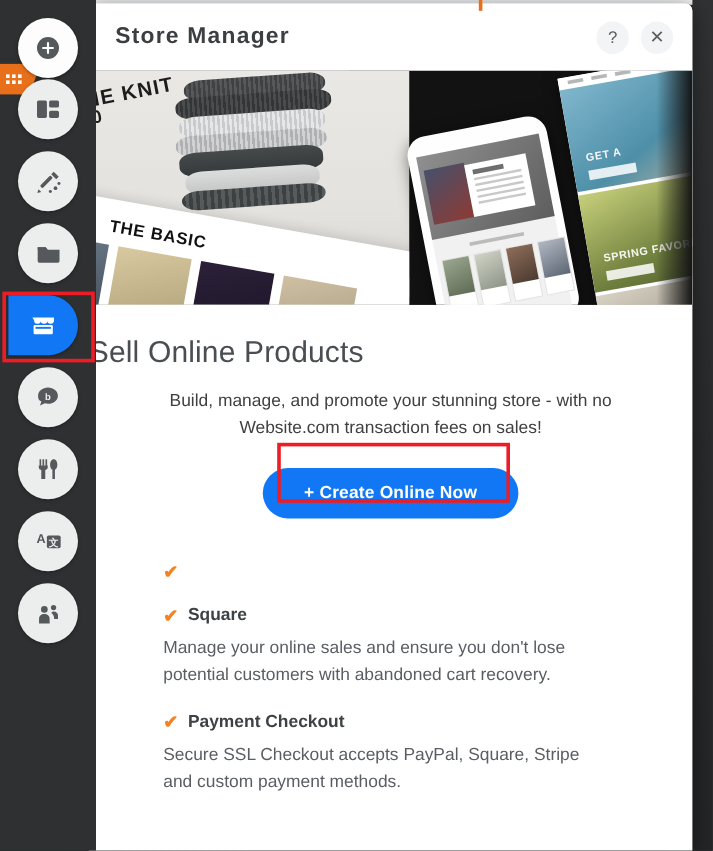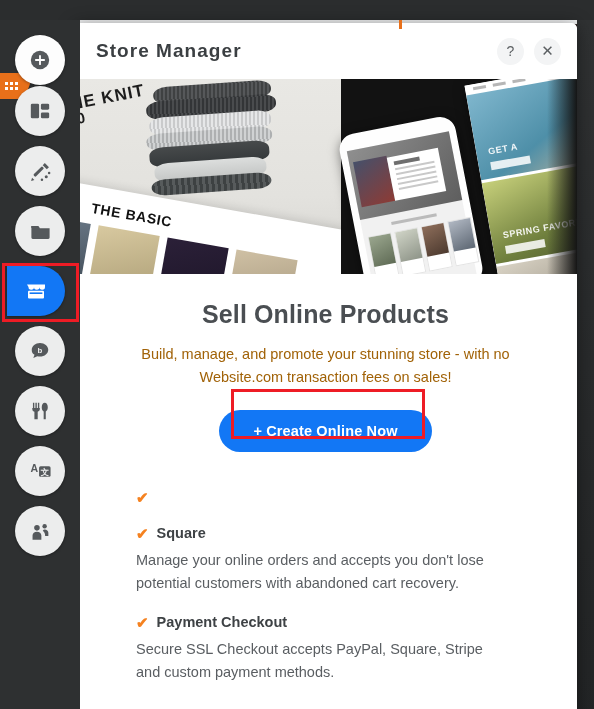--- a/index.html
+++ b/index.html
@@ -2,21 +2,21 @@
 <html><head>
 <meta charset="utf-8">
 <style>
   * { box-sizing: border-box; margin: 0; padding: 0; }
   html, body {
     width: 594px; height: 709px;
     overflow: hidden;
     font-family: "Liberation Sans", sans-serif;
     background: #2b2d2e;
   }
-  #root { position: relative; width: 594px; height: 650px; background: #2b2d2e; margin-top: 20px; }
+  #root { position: relative; width: 594px; height: 650px; background: #2b2d2e; }
 
   
   .bg-page {
     position: absolute; left: 0; top: 0; width: 594px; height: 709px;
     background:
       linear-gradient(180deg,#303233 0%, #2a2c2d 40%, #232526 100%);
   }
   .bg-photo-strip {
     position: absolute; left: 74px; top: 0px; width: 503px; height: 250px;
     background: linear-gradient(160deg,#4a3a38 0%, #3a2e2c 40%, #2c2424 100%);
@@ -184,25 +184,25 @@
   .tb-p2 { position:relative; height:82px; background:linear-gradient(160deg,#c6cf7a,#6f7f3d 60%,#4b5530); margin-top:3px;}
   .tb-p3 { position:relative; height:40px; background:linear-gradient(160deg,#d8d2c4,#8f887a); margin-top:3px;}
   .tb-cap { position:absolute; left:12px; bottom:22px; font-size:9px; font-weight:700; color:#fff; letter-spacing:.06em; opacity:.92; line-height:1.05;}
   .tb-btn { position:absolute; left:12px; bottom:8px; width:40px; height:8px; background:rgba(255,255,255,.85); }
 
   .hero-fade-r { position:absolute; right:0; top:0; width:30px; height:195px; background:linear-gradient(90deg,rgba(18,18,18,0),#151515); }
 
   
   .body-wrap { padding: 0 0 0 0; }
   .headline {
-    text-align:center; font-size:25px; color:#4a4e52; font-weight:700;
+    text-align:left; font-size:25px; color:#4a4e52; font-weight:400;
     margin-top: 26px; letter-spacing:.005em;
   }
   .subhead {
-    text-align:center; font-size:14.5px; color:#a16207; line-height:1.6;
+    text-align:center; font-size:14.5px; color:#404040; line-height:1.6;
     margin: 14px auto 0; max-width: 400px; font-weight:400;
   }
   .cta-wrap { display:flex; justify-content:center; margin-top: 21px; }
   .cta {
     background:#1277f5; color:#fff; border:none; cursor:pointer;
     font-size:14.5px; font-weight:700; border-radius: 22px;
     padding: 13px 34px; font-family:"Liberation Sans", sans-serif;
     letter-spacing:.01em;
   }
 
@@ -341,21 +341,21 @@
           <div class="feat-head">
             <span class="check">✔</span>
           </div>
         </div>
 
         <div class="feat">
           <div class="feat-head">
             <span class="check">✔</span>
             <span class="feat-title">Square</span>
           </div>
-          <div class="feat-desc">Manage your online orders and accepts you don't lose potential customers with abandoned cart recovery.</div>
+          <div class="feat-desc">Manage your online sales and ensure you don't lose potential customers with abandoned cart recovery.</div>
         </div>
 
         <div class="feat">
           <div class="feat-head">
             <span class="check">✔</span>
             <span class="feat-title">Payment Checkout</span>
           </div>
           <div class="feat-desc">Secure SSL Checkout accepts PayPal, Square, Stripe and custom payment methods.</div>
         </div>
 

